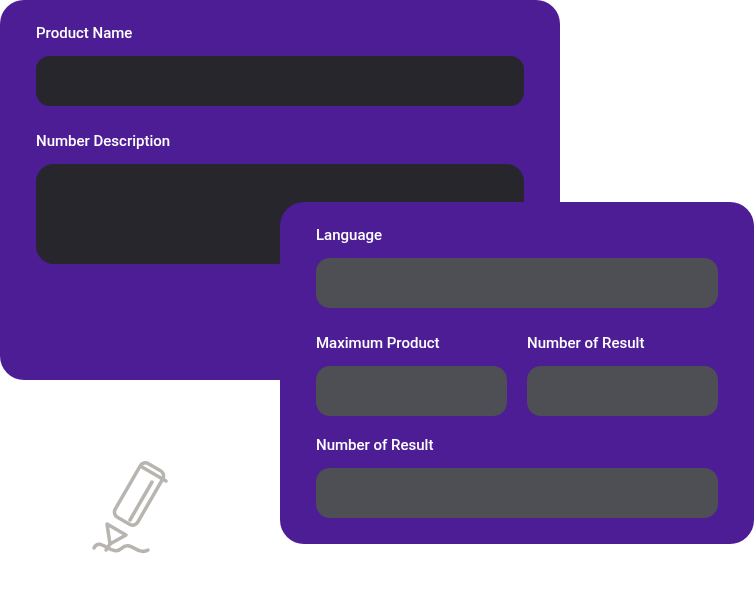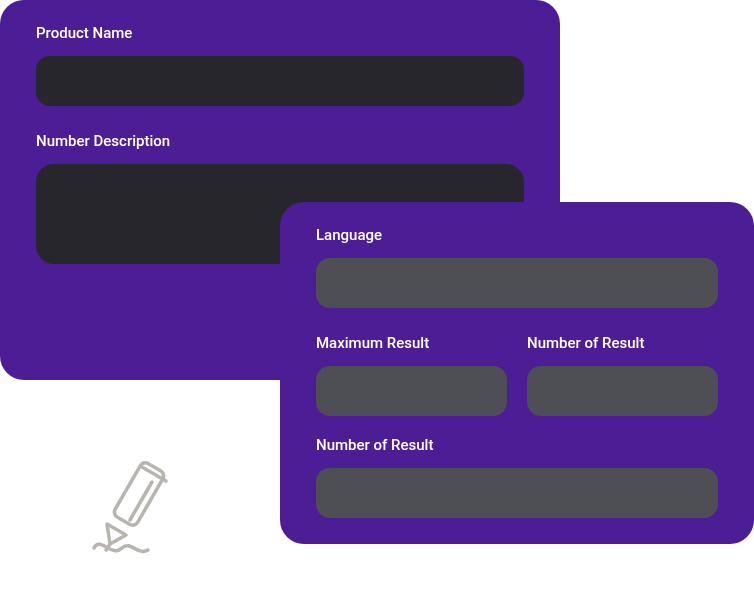--- a/index.html
+++ b/index.html
@@ -82,21 +82,21 @@
   <input class="field-input" style="">
   <label class="field-label">Number Description</label>
   <textarea class="field-input tall" style=""></textarea>
 </div>
 
 <div class="card card-front">
   <label class="field-label">Language</label>
   <input class="field-input front" style="">
   <div class="row">
     <div class="col">
-      <label class="field-label">Maximum Result</label>
+      <label class="field-label">Maximum Product</label>
       <input class="field-input front" style="">
     </div>
     <div class="col">
       <label class="field-label">Number of Result</label>
       <input class="field-input front" style="">
     </div>
   </div>
   <div class="row">
     <div class="col">
       <label class="field-label">Number of Result</label>

